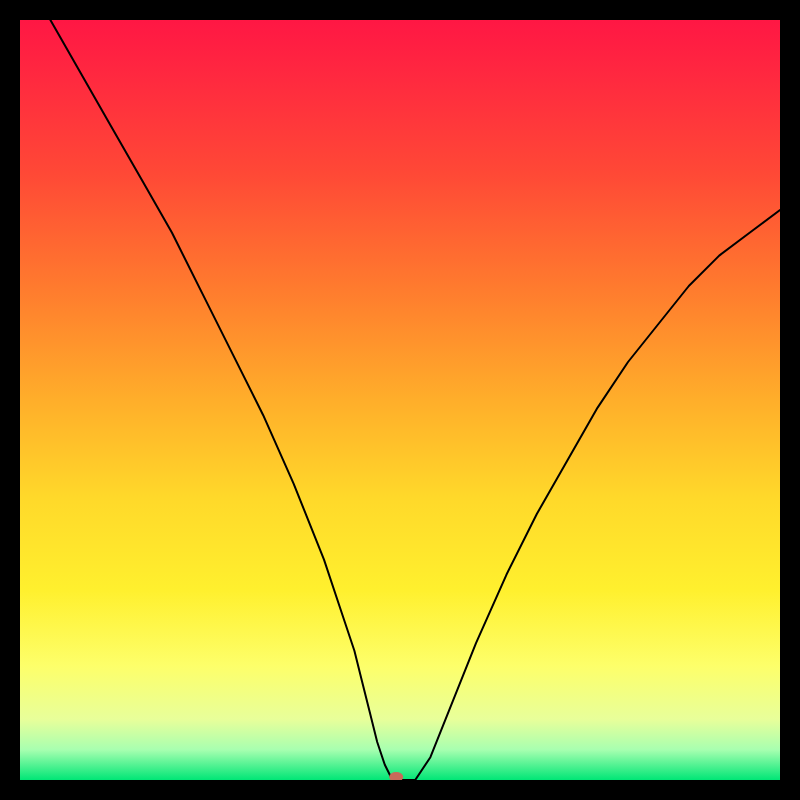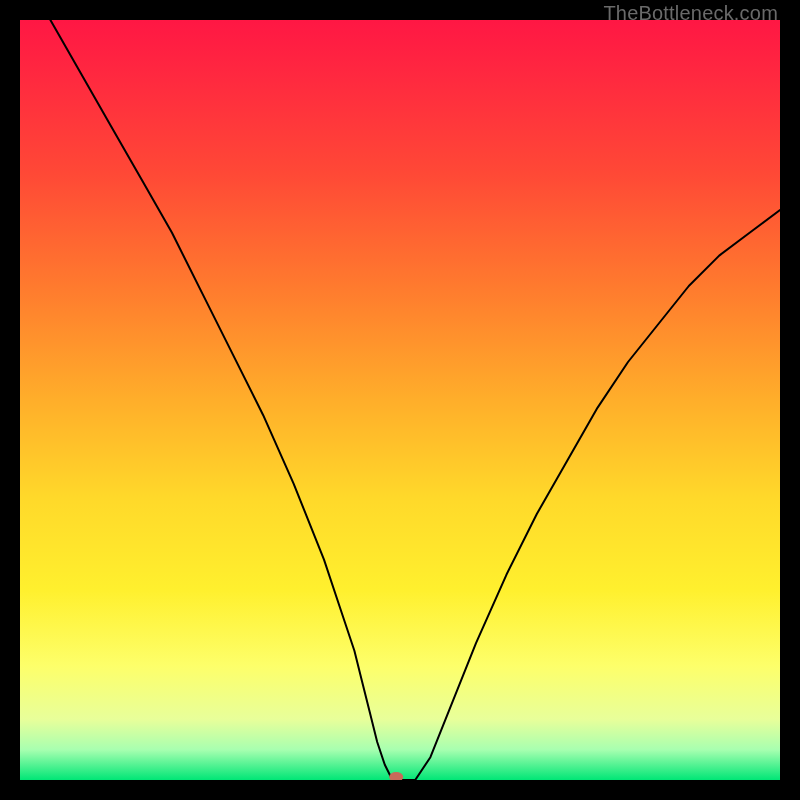--- a/index.html
+++ b/index.html
@@ -35,21 +35,20 @@
   }
   svg {
     display: block;
   }
 </style>
 </head>
 <body>
 
 <div class="chart-container">
 
-  <div class="watermark">TheBottleneck.com</div>
 
   <div class="plot-area">
     <svg id="chart-svg" width="760" height="760" viewBox="0 0 760 760">
       <defs>
         <linearGradient id="bg-grad" x1="0" y1="0" x2="0" y2="1">
             <stop offset="0%" stop-color="#ff1744"></stop>
             <stop offset="8%" stop-color="#ff2a3f"></stop>
             <stop offset="20%" stop-color="#ff4836"></stop>
             <stop offset="35%" stop-color="#ff7a2e"></stop>
             <stop offset="50%" stop-color="#ffae2a"></stop>

